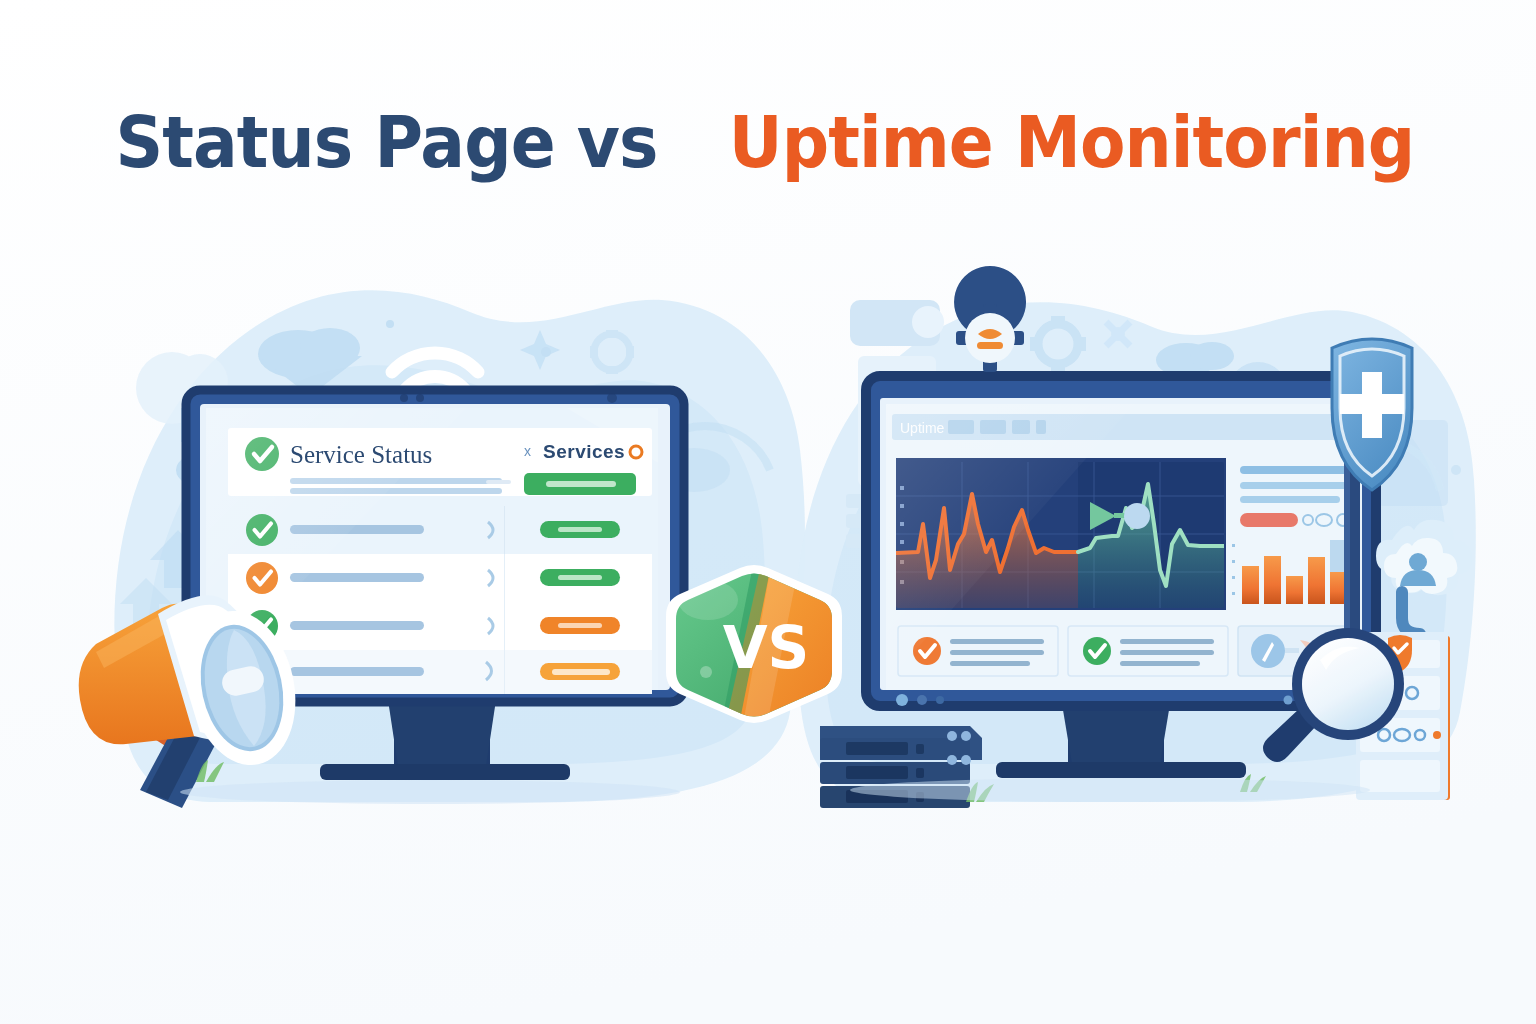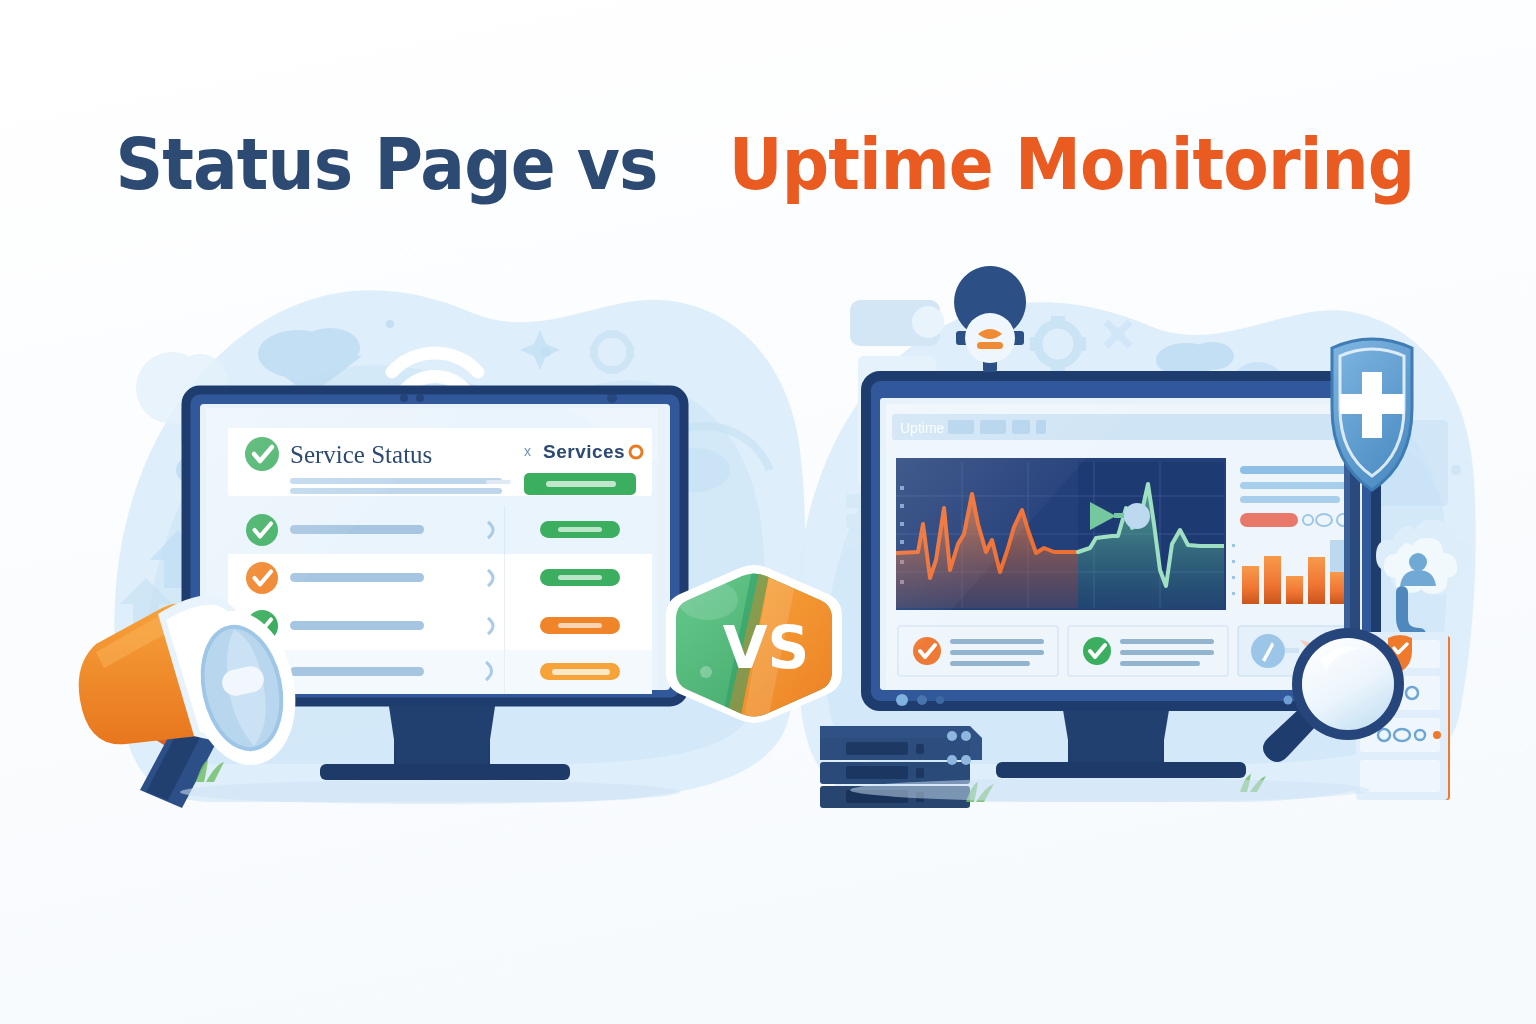--- a/index.html
+++ b/index.html
@@ -6,21 +6,21 @@
   html,body { width:1536px; height:1024px; overflow:hidden; }
   body {
     font-family:"Liberation Sans", sans-serif;
     background:#ffffff;
     position:relative;
   }
   #stage { position:absolute; inset:0; width:1536px; height:1024px; }
   #stage > svg { position:absolute; top:0; left:0; }
 
   .title-wrap{
-    position:absolute; top:128px; left:0; width:1536px;
+    position:absolute; top:106px; left:0; width:1536px;
     text-align:center; z-index:40;
     white-space:nowrap;
   }
   .title-text{
     font-family:"DejaVu Sans", sans-serif;
     font-weight:700;
     font-size:72px;
     letter-spacing:-1px;
     line-height:1;
     display:inline-block;

